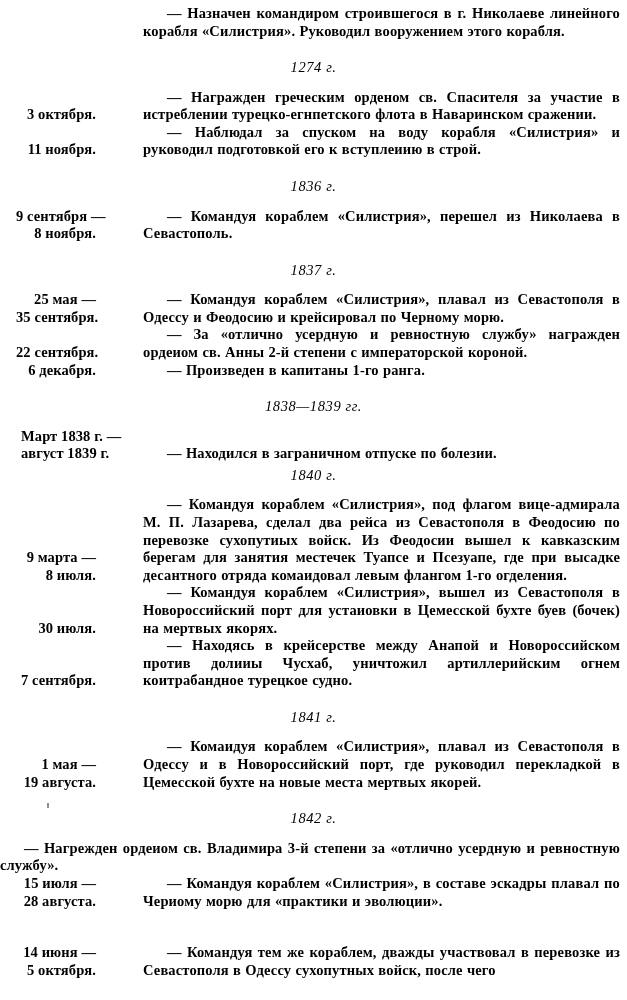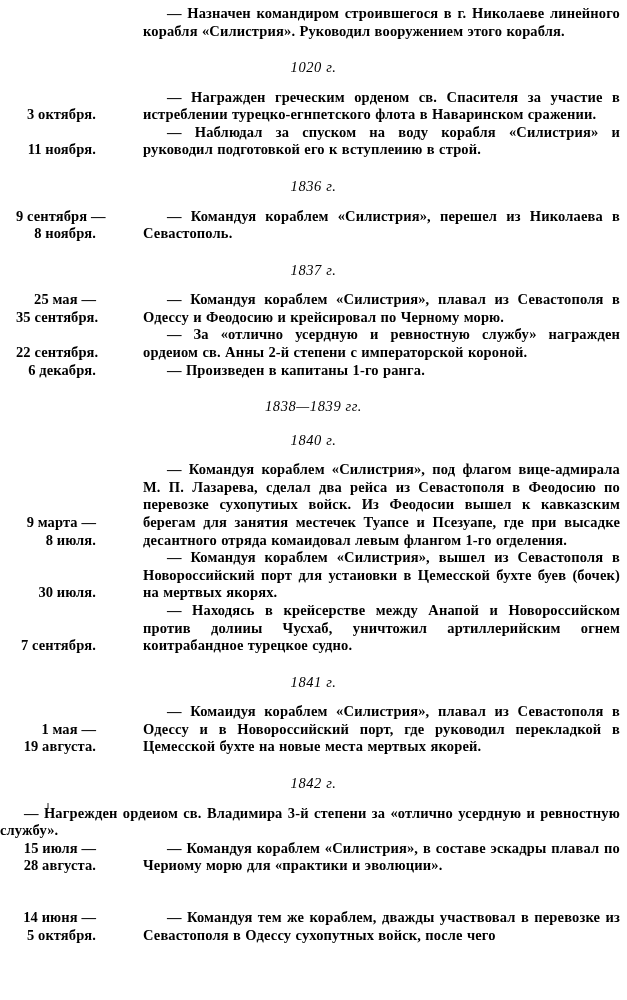--- a/index.html
+++ b/index.html
@@ -122,21 +122,21 @@
 
   <div class="spacer-xs"></div>
   <div class="entry">
     <div class="date-cell"></div>
     <div class="body-cell">
       <p>— Назначен командиром строившегося в г. Николаеве линейного корабля «Силистрия». Руководил вооружением этого корабля.</p>
     </div>
   </div>
 
   <div class="spacer-l"></div>
-  <div class="year-heading">1020 г.</div>
+  <div class="year-heading">1274 г.</div>
   <div class="spacer-m"></div>
 
   <div class="entry">
     <div class="date-cell">
       <span class="dline">3 октября.</span>
     </div>
     <div class="body-cell">
       <p>— Награжден греческим орденом св. Спасителя за участие в истреблении турецко-егнпетского флота в Наваринском сражении.</p>
     </div>
   </div>
@@ -193,20 +193,29 @@
     </div>
     <div class="body-cell">
       <p>— Произведен в капитаны 1-го ранга.</p>
     </div>
   </div>
 
   <div class="spacer-l"></div>
   <div class="year-heading">1838—1839 гг.</div>
   <div class="spacer-m"></div>
 
+  <div class="entry">
+    <div class="date-cell wide">
+      <span class="dline">Март 1838 г. —</span>
+      <span class="dline second">август 1839 г.</span>
+    </div>
+    <div class="body-cell">
+      <p>— Находился в заграничном отпуске по болезии.</p>
+    </div>
+  </div>
 
   <div class="spacer-xs"></div>
   <div class="year-heading">1840 г.</div>
   <div class="spacer-m"></div>
 
   <div class="entry">
     <div class="date-cell">
       <span class="dline">9 марта —</span>
       <span class="dline second">8 июля.</span>
     </div>

